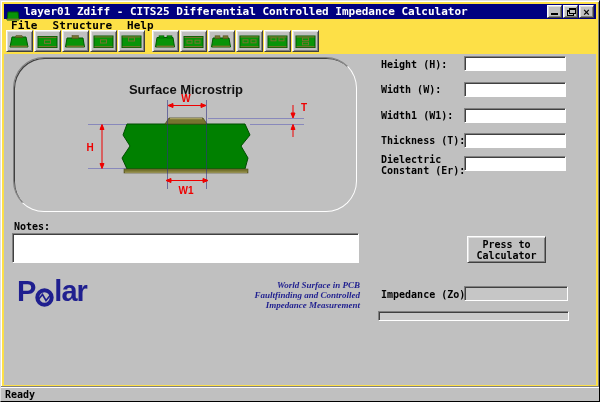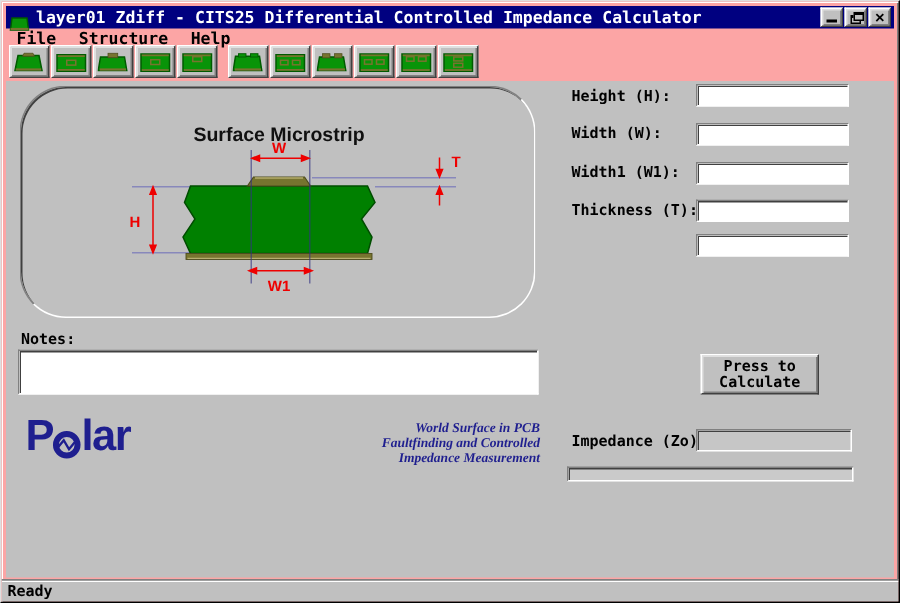--- a/index.html
+++ b/index.html
@@ -1,20 +1,20 @@
 <!DOCTYPE html>
 <html><head>
 <meta charset="utf-8">
 <style>
   * { margin:0; padding:0; box-sizing:border-box; }
   html,body { width:600px; height:402px; background:#808080; }
   body { font-family:"DejaVu Sans Mono", monospace; }
 
   .window{
-    position:relative; width:600px; height:402px; background:#fca5a5;
+    position:relative; width:600px; height:402px; background:#fde047;
     border:1px solid; border-color:#dfdfdf #000 #000 #dfdfdf;
     box-shadow: inset 1px 1px 0 #fff, inset -1px -1px 0 #808080;
     overflow:hidden;
   }
   .raised{
     border:1px solid; border-color:#fff #404040 #404040 #fff;
     box-shadow: inset 1px 1px 0 #dfdfdf, inset -1px -1px 0 #808080;
     background:#C0C0C0;
   }
   .sunken{
@@ -320,28 +320,29 @@
 
     <label class="field-label fl2">Width (W):</label>
     <input class="field-input sunken fi2" value="" style="">
 
     <label class="field-label fl3">Width1 (W1):</label>
     <input class="field-input sunken fi3" value="" style="">
 
     <label class="field-label fl4">Thickness (T):</label>
     <input class="field-input sunken fi4" value="" style="">
 
+    <label class="field-label fl5"><span>Dielectric</span><br><span>Constant (Er):</span></label>
     <input class="field-input sunken fi5" value="" style="">
 
     <label class="notes-label">Notes:</label>
     <textarea class="notes-box sunken" style=""></textarea>
 
     <button class="calc-btn raised">
       <span>Press to</span>
-      <span>Calculate</span>
+      <span>Calculator</span>
     </button>
 
     <div class="polar-logo">
       <span>P</span>
         <span class="o-icon"><svg width="19" height="19" viewBox="0 0 19 19">
           <circle cx="9.5" cy="9.5" r="7.2" fill="none" stroke="#1F1F8F" stroke-width="4"></circle>
           <polyline points="3,12 7.5,6.5 11,12.5 15.5,7" fill="none" stroke="#1F1F8F" stroke-width="1.6"></polyline>
         </svg></span>
         <span>lar</span>
     </div>

